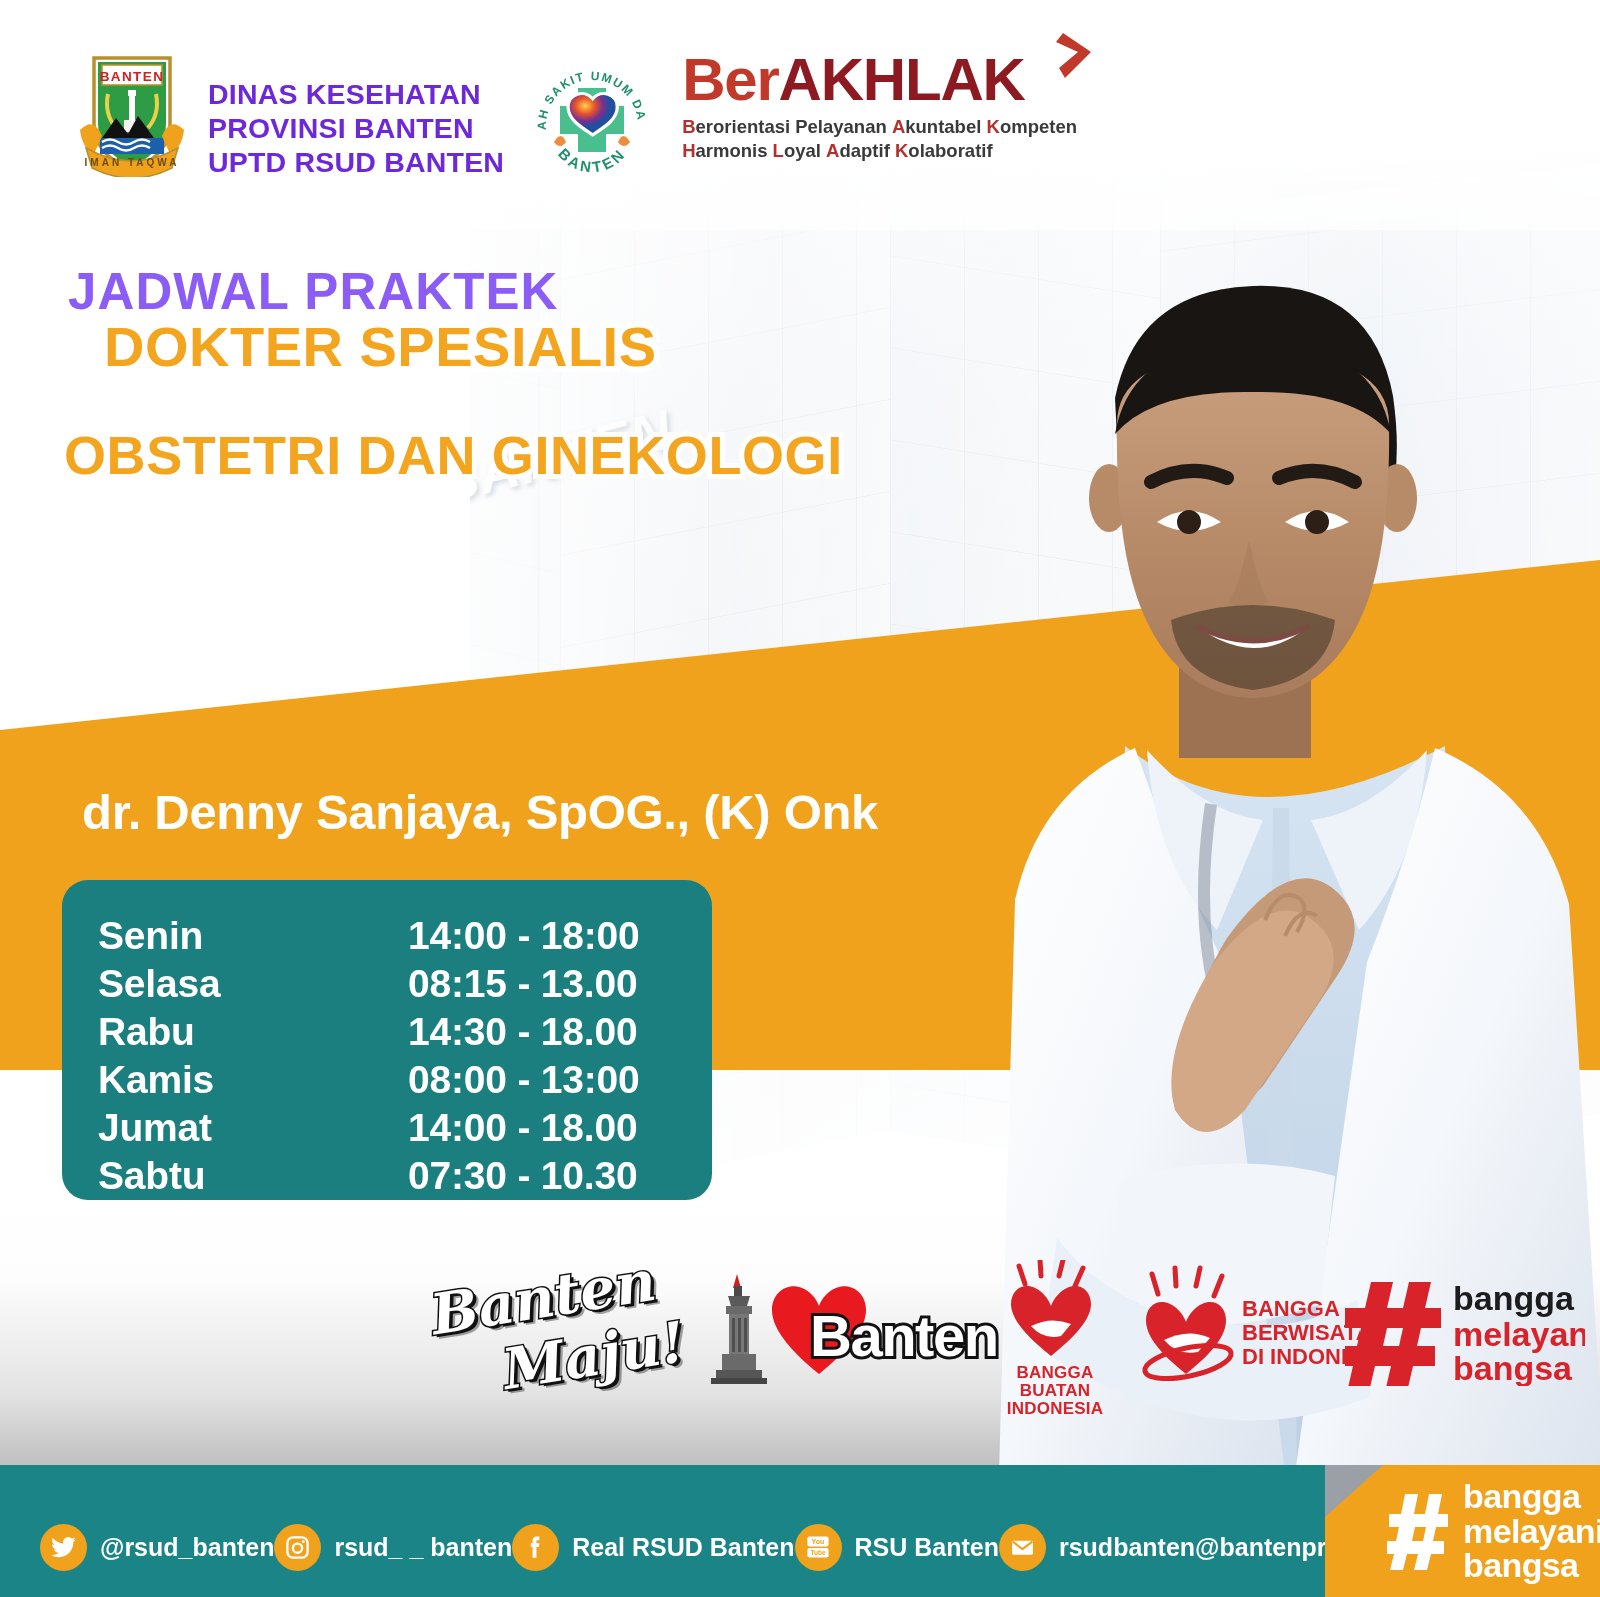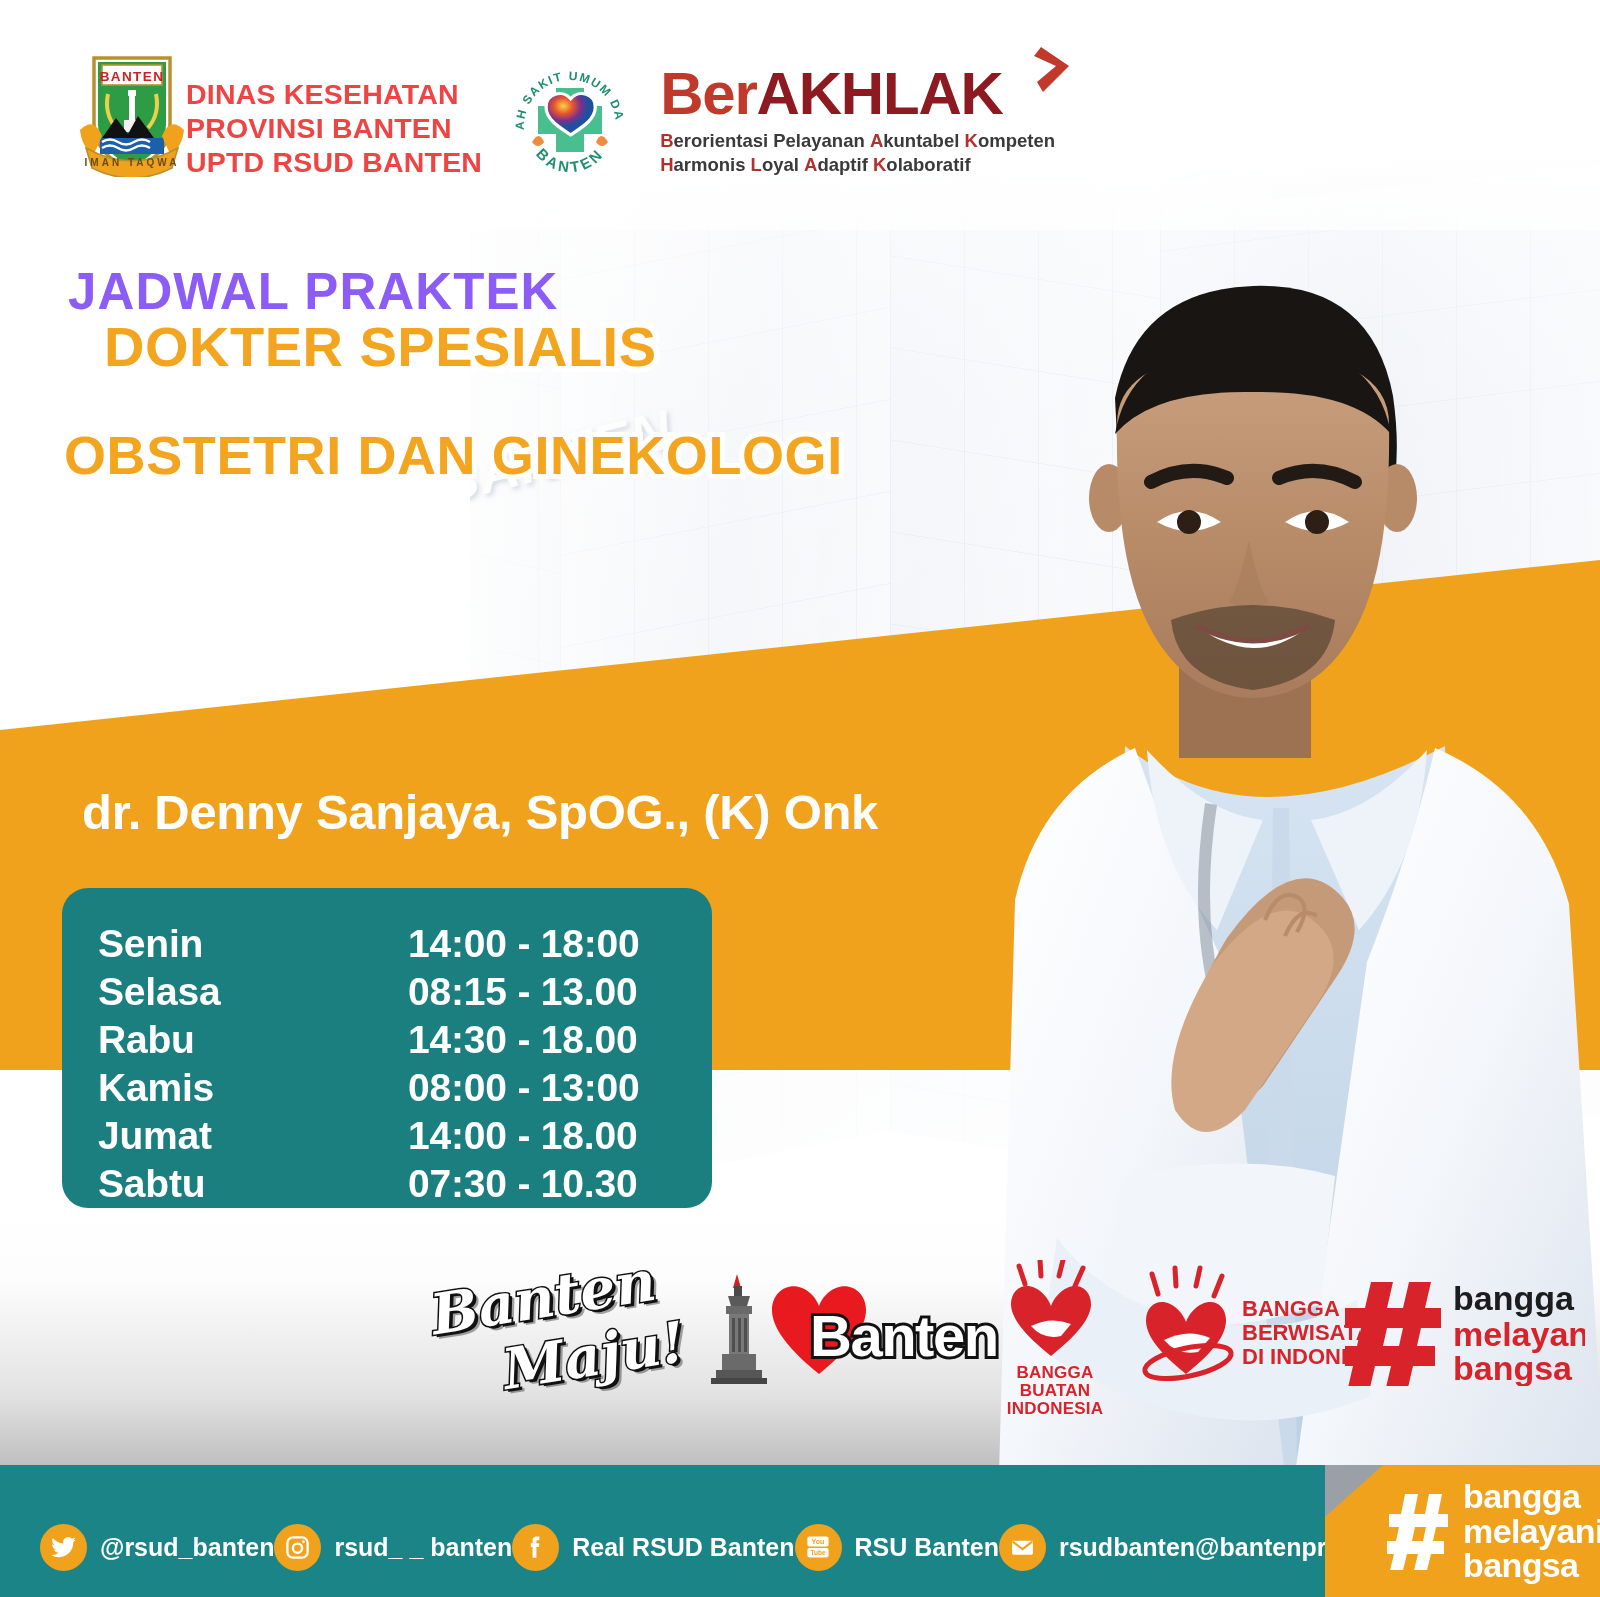--- a/index.html
+++ b/index.html
@@ -92,26 +92,26 @@
     background:linear-gradient(180deg,#ffffff 0%,#ffffff 80%,rgba(255,255,255,.86) 100%);
   }
 
   
   .header {
     position:absolute; left:0; top:52px; width:1600px; height:145px;
     display:flex; align-items:flex-start; padding-left:78px; gap:0;
   }
   .emblem { width:108px; height:125px; flex:none; }
   .dinas {
-    margin-top:26px;
-    color:#ef4444; font-weight:700; font-size:28.5px; line-height:1.19;
+    margin-left:22px; margin-top:26px;
+    color:#6d28d9; font-weight:700; font-size:28.5px; line-height:1.19;
     letter-spacing:.2px; white-space:nowrap;
   }
   .rsud-logo { width:120px; height:124px; flex:none; margin-left:28px; margin-top:4px;}
-  .berakhlak { margin-left:30px; margin-top:14px; position:relative; }
+  .berakhlak { margin-left:30px; position:relative; }
   .ber-title {
     font-size:60px; font-weight:800; line-height:.94; letter-spacing:-1.2px;
     white-space:nowrap;
   }
   .ber-title .c1 { color:#c0392b; }
   .ber-title .c2 { color:#8e1a21; }
   .ber-arrow {
     position:absolute; right:-26px; top:-24px; width:56px; height:56px;
   }
   .ber-sub {
@@ -148,21 +148,20 @@
     position:absolute; left:82px; top:784px;
     font-size:49px; font-weight:800; color:#ffffff; letter-spacing:-.3px;
     white-space:nowrap; z-index:6;
   }
 
   
   .sched {
     position:absolute; left:62px; top:880px; width:650px; height:320px;
     background:#1b7f7f; border-radius:26px; z-index:7;
     padding:34px 0 0 0;
-    margin-top:8px;
   }
   .srow {
     display:flex; align-items:baseline;
     padding:0 36px 0 36px; height:48px;
   }
   .sday {
     width:310px; color:#ffffff; font-weight:800; font-size:39px; letter-spacing:-.2px;
   }
   .stime {
     color:#ffffff; font-weight:800; font-size:39px; letter-spacing:-.2px;

